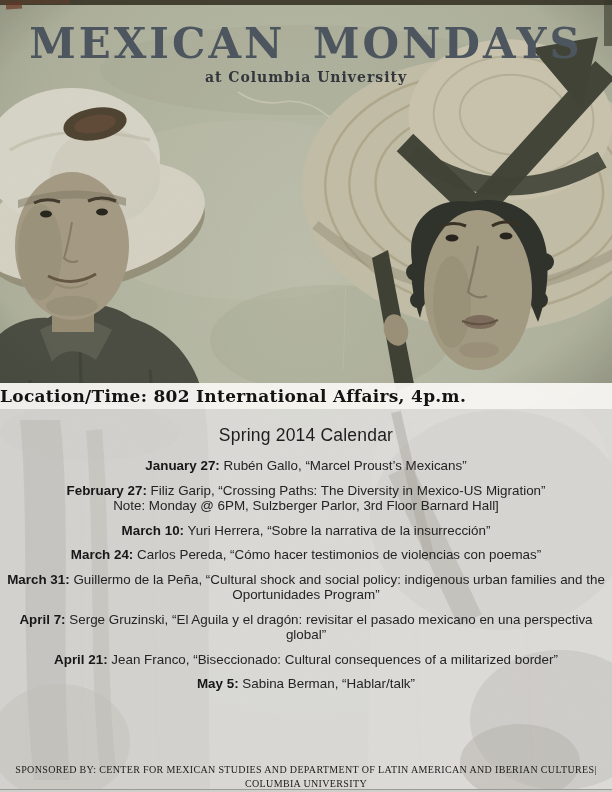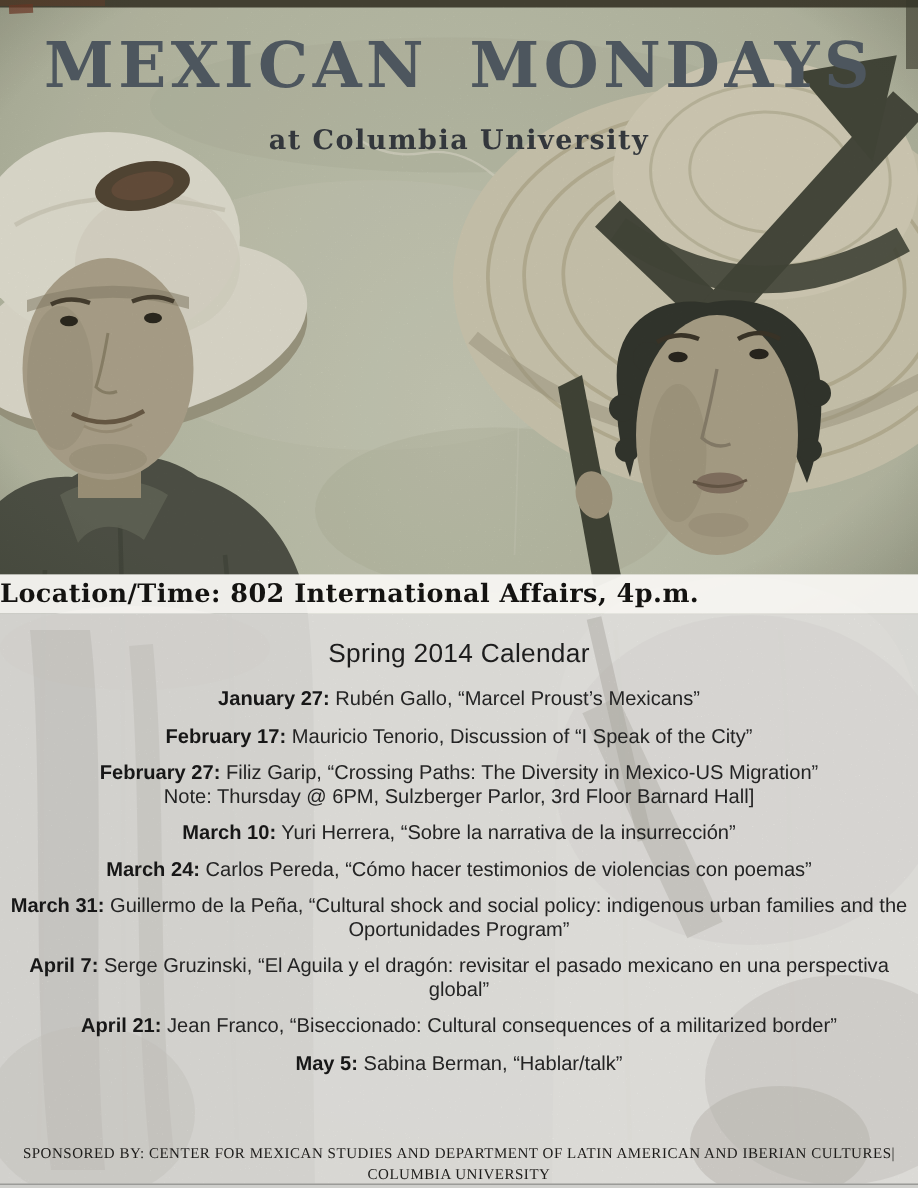--- a/index.html
+++ b/index.html
@@ -8,22 +8,22 @@
     background:#fdba74;font-family:"Liberation Sans",sans-serif;
   }
   .poster svg.photo{position:absolute;left:0;top:0;}
   .header{position:absolute;top:21px;left:0;right:0;text-align:center;}
   .title{
     margin:0;font-family:"DejaVu Serif",serif;font-weight:700;
     font-size:42px;line-height:46px;color:#4d565e;
     letter-spacing:3px;word-spacing:10px;
   }
   .subtitle{
-    margin-top:17px;font-family:"DejaVu Serif",serif;font-weight:700;
-    font-size:18px;line-height:20px;color:#33373c;letter-spacing:1px;
+    margin-top:0;font-family:"DejaVu Serif",serif;font-weight:700;
+    font-size:14px;line-height:20px;color:#33373c;letter-spacing:1px;
   }
   .location-band{
     position:absolute;top:383px;left:0;right:0;height:26px;
     background:rgba(250,249,245,0.80);text-align:left;
   }
   .location-band span{
     font-family:"DejaVu Serif",serif;font-weight:700;
     font-size:17px;line-height:26px;color:#141311;letter-spacing:.3px;
   }
   .calendar{
@@ -178,22 +178,21 @@
   </div>
 
   <div class="location-band">
     <span>Location/Time: 802 International Affairs, 4p.m.</span>
   </div>
 
   <section class="calendar">
     <h2>Spring 2014 Calendar</h2>
     <div id="event-list">
         <div class="event"><span class="date">January 27:</span><span> Rubén Gallo, “Marcel Proust’s Mexicans”</span></div>
-        <div class="event"><span class="date">February 17:</span><span> Mauricio Tenorio, Discussion of “I Speak of the City”</span></div>
-        <div class="event"><span class="date">February 27:</span><span> Filiz Garip, “Crossing Paths: The Diversity in Mexico-US Migration”</span><div class="note">Note: Thursday @ 6PM, Sulzberger Parlor, 3rd Floor Barnard Hall]</div></div>
+        <div class="event"><span class="date">February 27:</span><span> Filiz Garip, “Crossing Paths: The Diversity in Mexico-US Migration”</span><div class="note">Note: Monday @ 6PM, Sulzberger Parlor, 3rd Floor Barnard Hall]</div></div>
         <div class="event"><span class="date">March 10:</span><span> Yuri Herrera, “Sobre la narrativa de la insurrección”</span></div>
         <div class="event"><span class="date">March 24:</span><span> Carlos Pereda, “Cómo hacer testimonios de violencias con poemas”</span></div>
         <div class="event"><span class="date">March 31:</span><span> Guillermo de la Peña, “Cultural shock and social policy: indigenous urban families and the Oportunidades Program”</span></div>
         <div class="event"><span class="date">April 7:</span><span> Serge Gruzinski, “El Aguila y el dragón: revisitar el pasado mexicano en una perspectiva global”</span></div>
         <div class="event"><span class="date">April 21:</span><span> Jean Franco, “Biseccionado: Cultural consequences of a militarized border”</span></div>
         <div class="event"><span class="date">May 5:</span><span> Sabina Berman, “Hablar/talk”</span></div>
       </div>
   </section>
 
   <div class="footer">SPONSORED BY: CENTER FOR MEXICAN STUDIES AND DEPARTMENT OF LATIN AMERICAN AND IBERIAN CULTURES| COLUMBIA UNIVERSITY</div>

